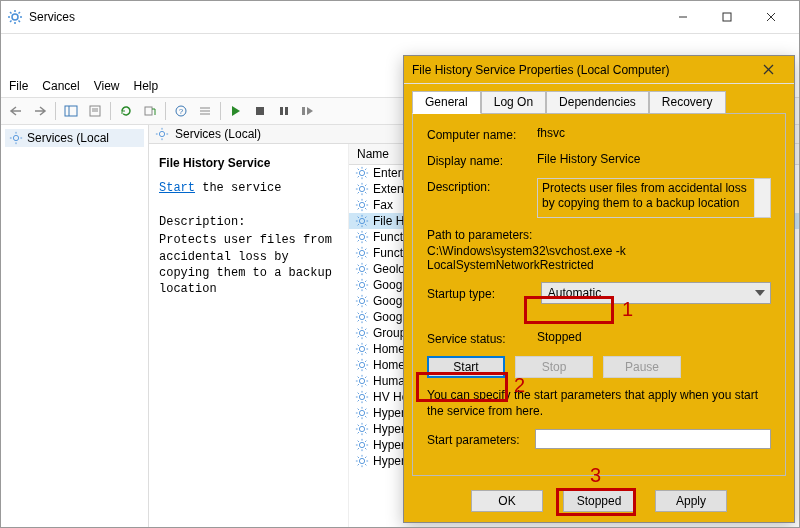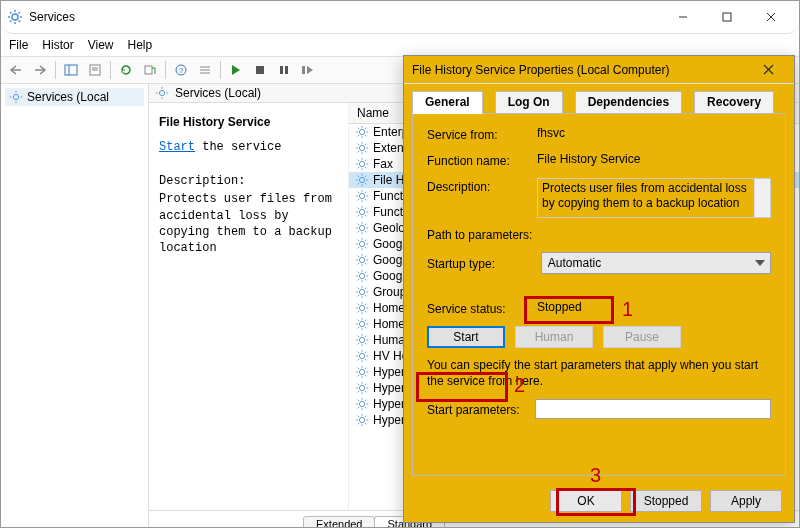--- a/index.html
+++ b/index.html
@@ -15,36 +15,36 @@
     position: relative;
     border: 1px solid #999;
   }
   
   .titlebar {
     height: 28px;
     display: flex;
     align-items: center;
     padding: 16px 6px;
     border-bottom: 1px solid #e0e0e0;
-    border-radius: 12px;
   }
   .title-icon { width: 16px; height: 16px; margin-right: 6px; }
   .title-text { flex: 1; font-size: 12px; }
   .winbtns { display: flex; gap: 0; }
   .winbtn {
     width: 44px; height: 24px;
     display: flex; align-items: center; justify-content: center;
     color: #333;
   }
   .menubar {
     height: 22px;
     display: flex;
     align-items: center;
     gap: 14px;
     padding: 0 8px;
+    margin-top: 41px;
   }
   .menubar span { font-size: 12px; }
   .toolbar {
     height: 28px;
     border-top: 1px solid #e0e0e0;
     border-bottom: 1px solid #e0e0e0;
     display: flex;
     align-items: center;
     gap: 2px;
     padding: 0 4px;
@@ -155,22 +155,21 @@
     height: 28px;
     display: flex; align-items: center;
     padding: 0 8px;
     border-bottom: 1px solid #e0e0e0;
   }
   .dlg-title .t { flex:1; }
   .dlg-close { width: 36px; height: 22px; display:flex; align-items:center; justify-content:center;}
   .dlg-tabs {
     display: flex;
     padding: 6px 0 0 8px;
-    gap: 12px;
-    font-weight: bold;
+    gap: 0;
   }
   .dlg-tab {
     border: 1px solid #bbb;
     padding: 3px 12px 4px 12px;
     background: #f3f3f3;
     position: relative; top: 1px;
     font-size: 12px;
   }
   .dlg-tab.active { background: #fff; border-bottom-color: #fff;}
   .dlg-page {
@@ -220,21 +219,21 @@
     display: flex; align-items: center; justify-content: center;
     font-size: 12px;
   }
   .btn.disabled { color: #999; border-color: #d0d0d0;}
   .btn.focus { border: 1px solid #0078d7; box-shadow: inset 0 0 0 1px #0078d7;}
   .textin {
     border: 1px solid #a0a0a0; height: 20px; padding: 0 4px;
     width: 240px;
   }
   .dlg-actions {
-    display: flex; justify-content: flex-end; gap: 8px;
+    display: flex; justify-content: center; gap: 20px;
     padding: 6px 12px 10px 12px;
   }
   .dlg-actions .btn { width: 72px;}
   
   .mark {
     position: absolute;
     border: 3px solid #c00000;
     pointer-events: none;
   }
   .num {
@@ -279,21 +278,21 @@
         <svg width="10" height="10">
           <line x1="1" y1="1" x2="9" y2="9" stroke="#333"></line>
           <line x1="9" y1="1" x2="1" y2="9" stroke="#333"></line>
         </svg>
       </div>
   </div>
 </div>
 
 <div class="menubar">
   <span>File</span>
-  <span>Histor</span>
+  <span>Cancel</span>
   <span>View</span>
   <span>Help</span>
 </div>
 
 <div class="toolbar">
   <div class="tbtn">
       <svg width="14" height="12">
         <path d="M7 2 L2 6 L7 10 M2 6 H12" stroke="#888" fill="none" stroke-width="1.5"></path>
       </svg>
     </div>
@@ -742,38 +741,39 @@
 
   <div class="dlg-tabs">
     <div class="dlg-tab active">General</div>
     <div class="dlg-tab">Log On</div>
     <div class="dlg-tab">Dependencies</div>
     <div class="dlg-tab">Recovery</div>
   </div>
 
   <div class="dlg-page">
     <div class="row">
-      <div class="lbl">Service from:</div>
+      <div class="lbl">Computer name:</div>
       <div class="val">fhsvc</div>
     </div>
     <div class="row">
-      <div class="lbl">Function name:</div>
+      <div class="lbl">Display name:</div>
       <div class="val">File History Service</div>
     </div>
     <div class="row">
       <div class="lbl">Description:</div>
       <div class="val">
         <div class="descbox">
           <span>Protects user files from accidental loss by copying them to a backup location</span>
           <div class="sb"></div>
         </div>
       </div>
     </div>
     <div>
       <div>Path to parameters:</div>
+      <div style="margin-top:2px;">C:\Windows\system32\svchost.exe -k LocalSystemNetworkRestricted</div>
     </div>
     <div class="row" style="align-items:center; position:relative;">
       <div class="lbl">Startup type:</div>
       <div class="combo">
         <span>Automatic</span>
         <span class="dd">
           <svg width="10" height="6">
               <polygon points="0,0 10,0 5,6" fill="#555"></polygon>
             </svg>
         </span>
@@ -782,21 +782,21 @@
 
     <div style="height:6px;"></div>
 
     <div class="row">
       <div class="lbl">Service status:</div>
       <div class="val">Stopped</div>
     </div>
 
     <div class="btnbar">
       <div class="btn focus">Start</div>
-      <div class="btn disabled">Human</div>
+      <div class="btn disabled">Stop</div>
       <div class="btn disabled">Pause</div>
     </div>
 
     <div style="line-height:1.3;">You can specify the start parameters that apply when you start the service from here.</div>
 
     <div class="row" style="align-items:center;">
       <div class="lbl">Start parameters:</div>
       <input class="textin" value="" style="">
     </div>
   </div>

